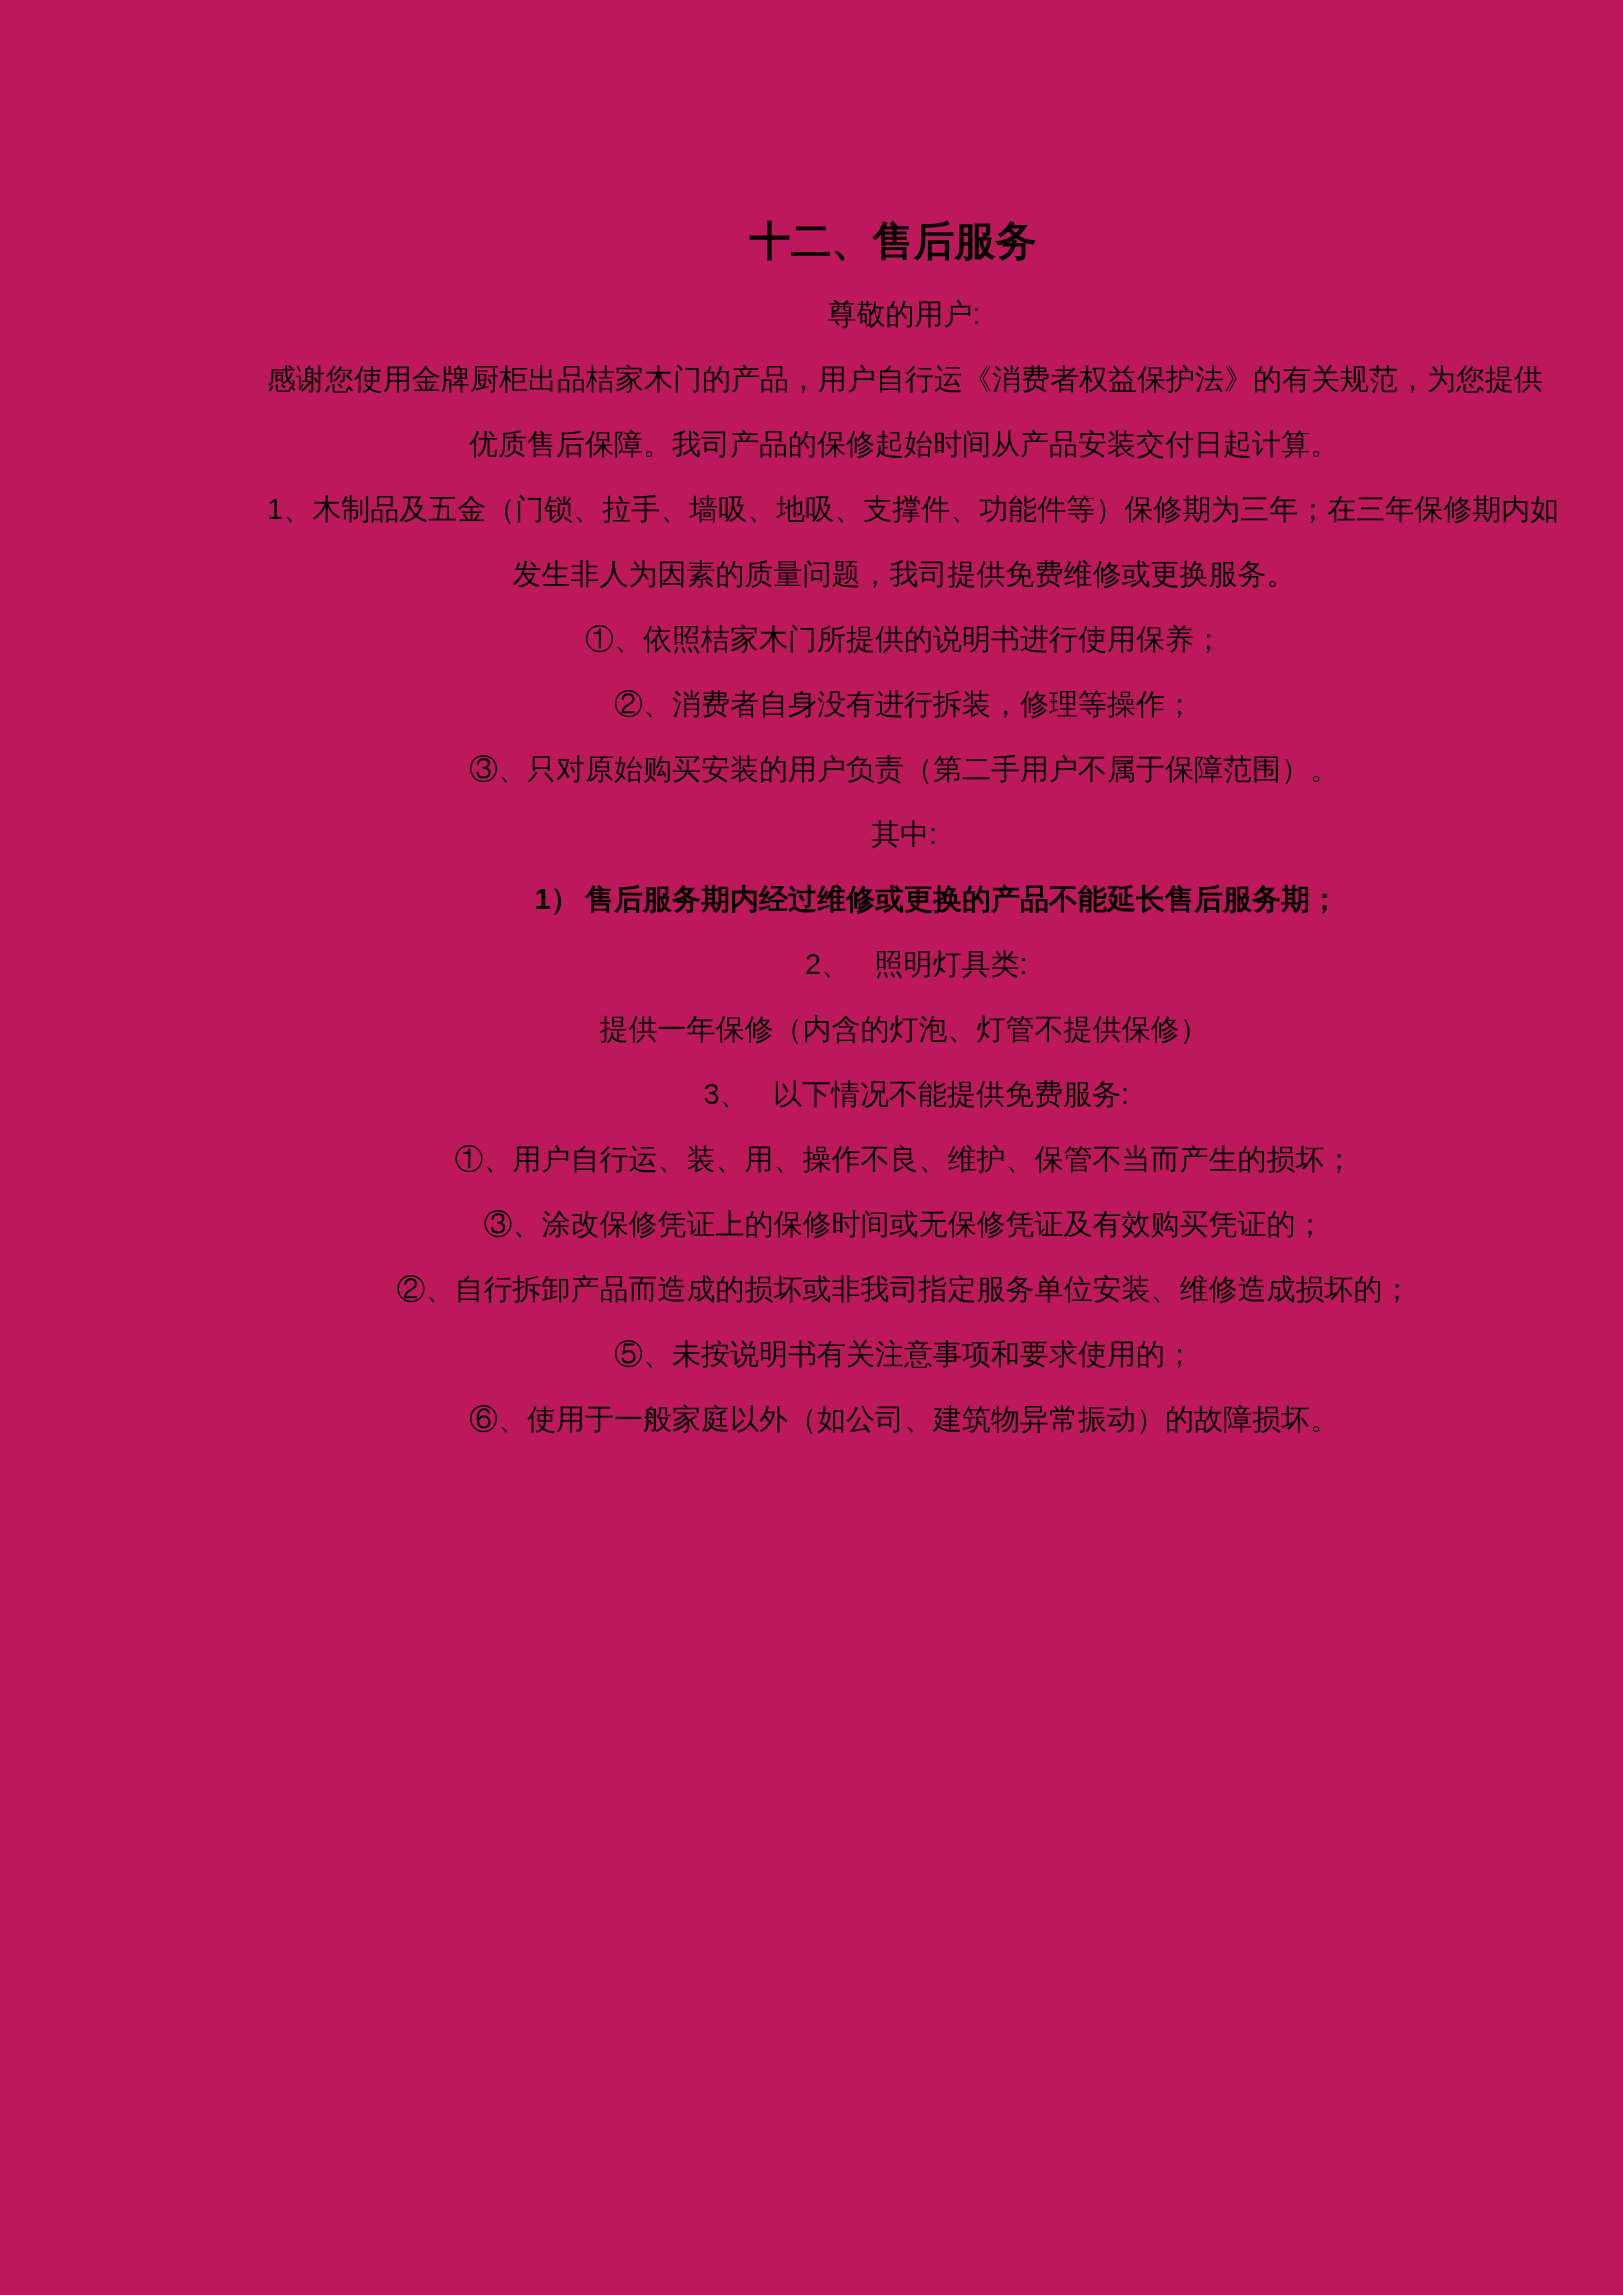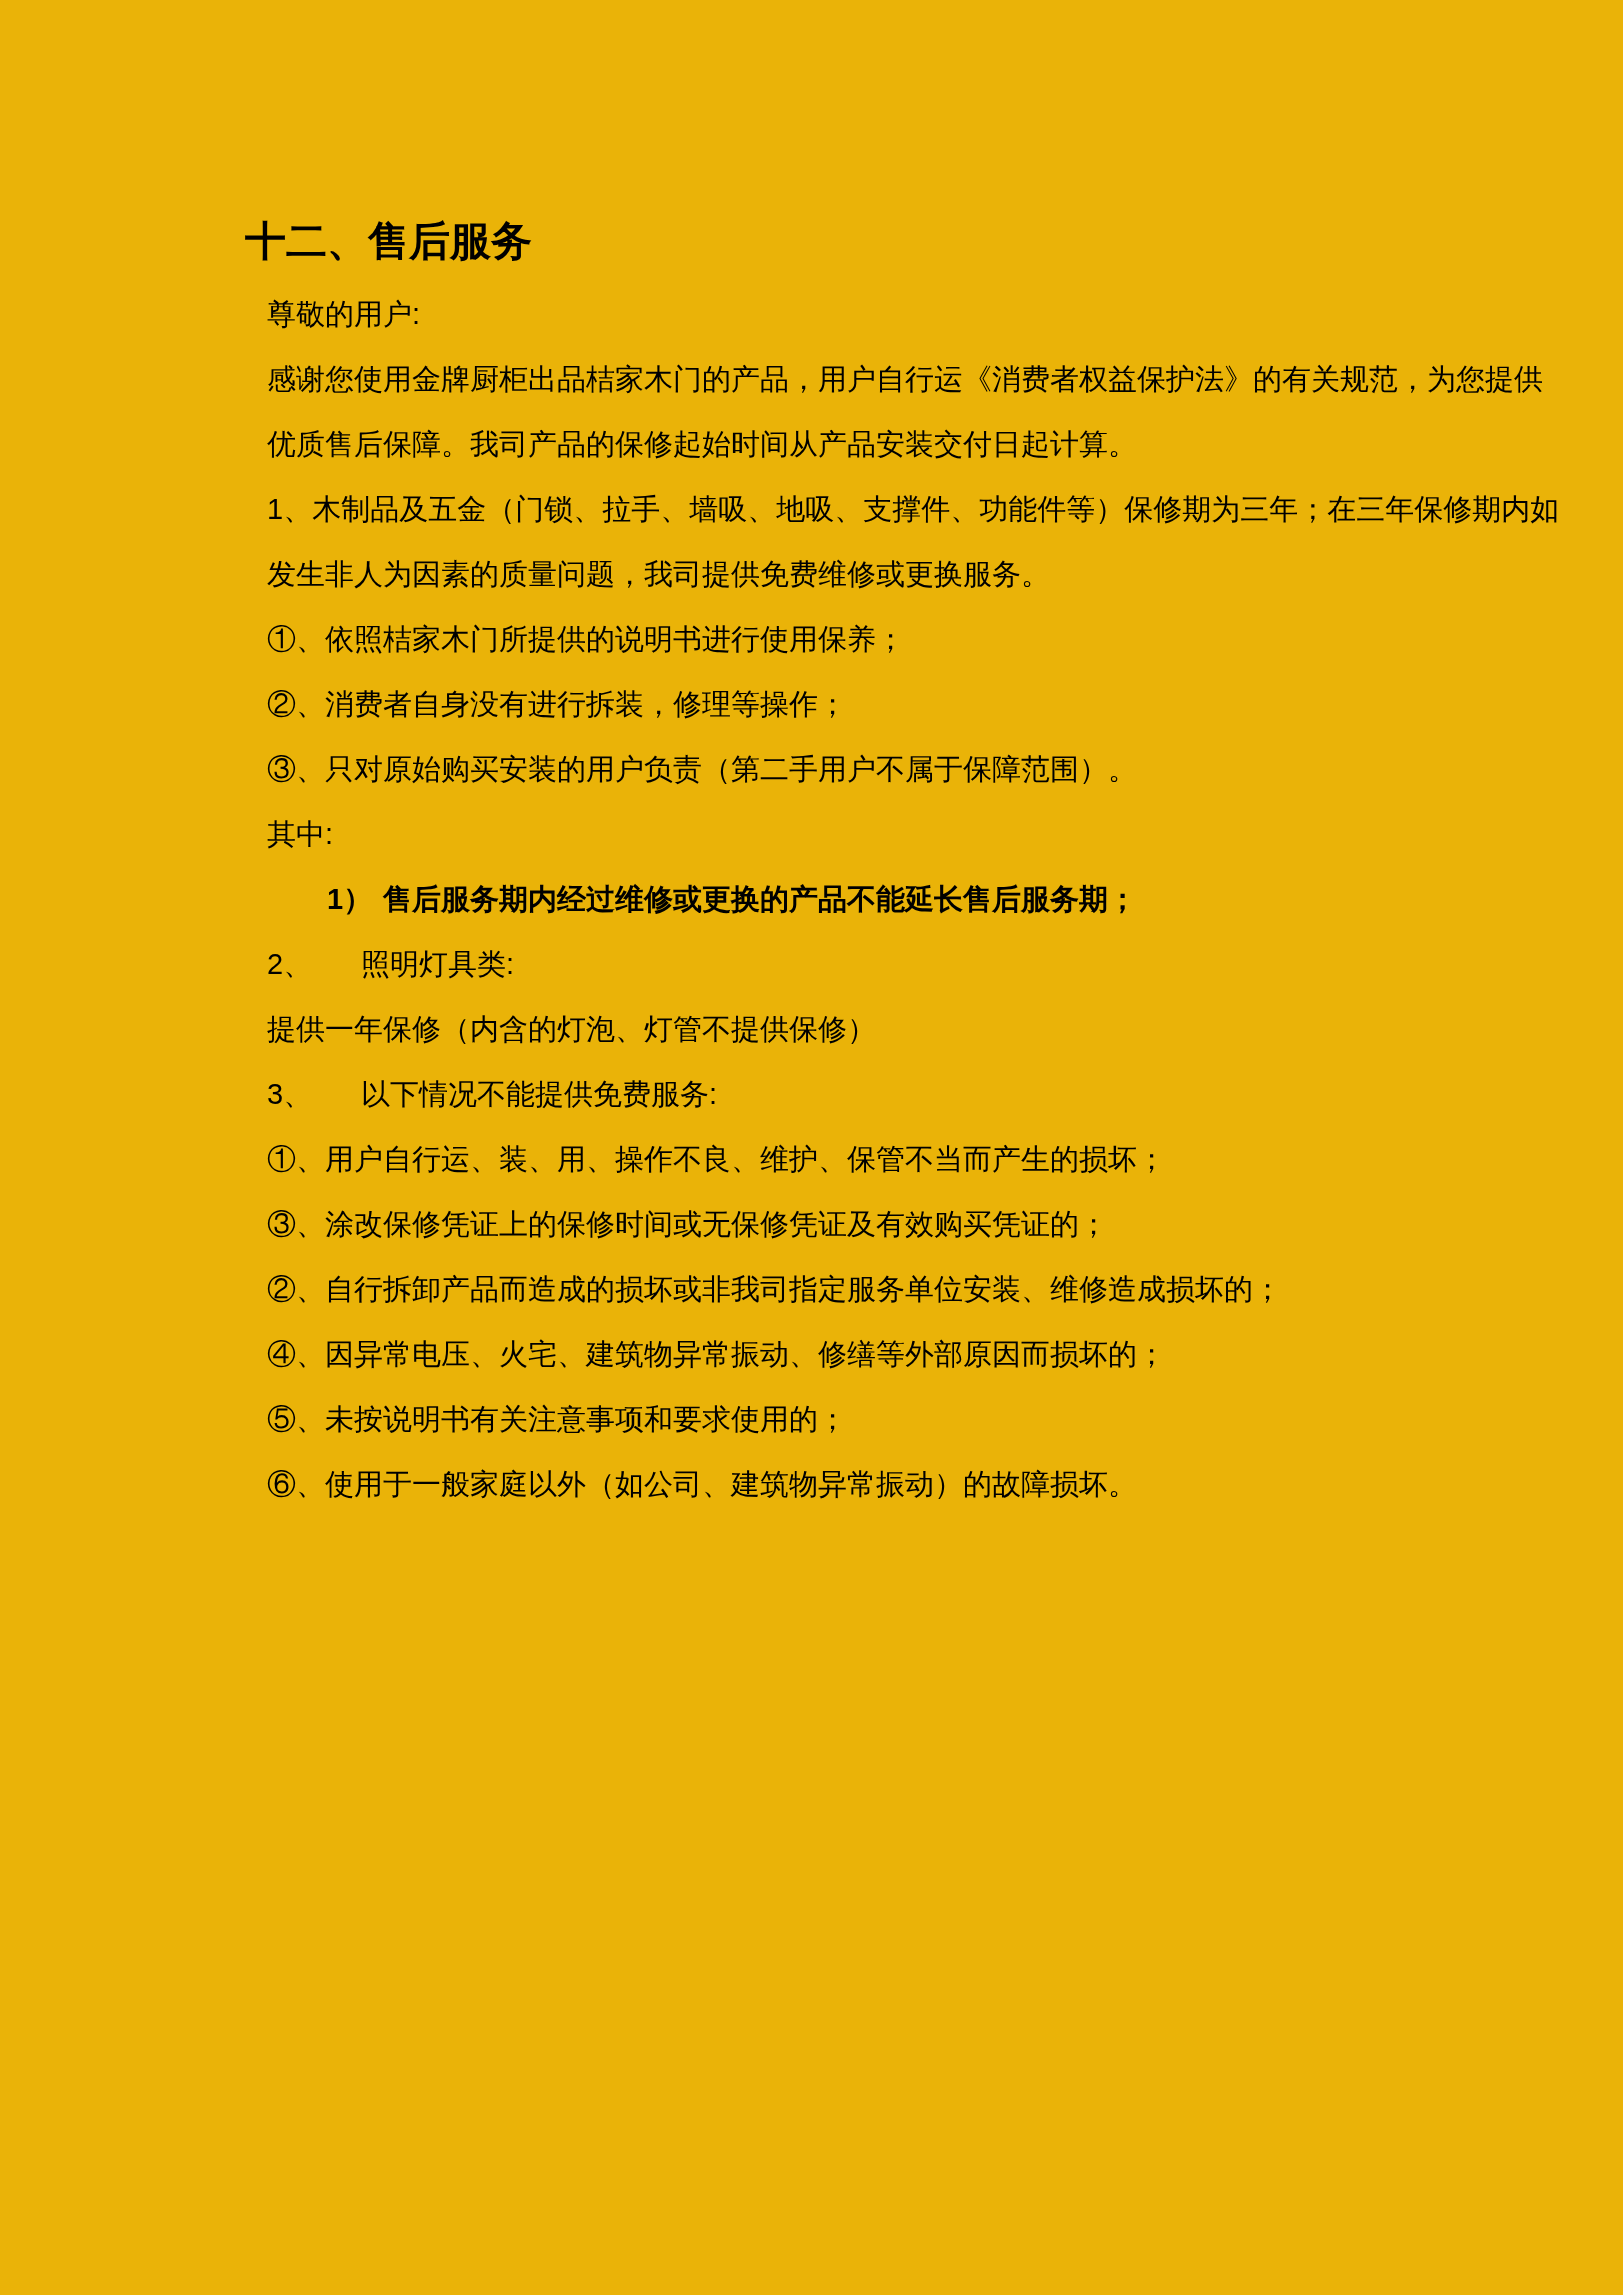--- a/index.html
+++ b/index.html
@@ -10,22 +10,23 @@
   body {
     width: 1623px;
     height: 2295px;
     font-family: "Liberation Sans", sans-serif;
     color: #000000;
   }
   .page {
     position: relative;
     width: 1623px;
     height: 2295px;
-    background: #eab308;
+    background: #be185d;
     overflow: hidden;
+    text-align: center;
   }
   .content {
     position: absolute;
     left: 245px;
     top: 209px;
     width: 1296px;
   }
   .doc-title {
     font-size: 41px;
     font-weight: 700;
@@ -86,19 +87,18 @@
     </div>
     <div class="line">提供一年保修（内含的灯泡、灯管不提供保修）</div>
 
     <div class="line">
       <span class="num-wide">3、</span><span>以下情况不能提供免费服务:</span>
     </div>
 
     <div class="line">①、用户自行运、装、用、操作不良、维护、保管不当而产生的损坏；</div>
     <div class="line">③、涂改保修凭证上的保修时间或无保修凭证及有效购买凭证的；</div>
     <div class="line">②、自行拆卸产品而造成的损坏或非我司指定服务单位安装、维修造成损坏的；</div>
-    <div class="line">④、因异常电压、火宅、建筑物异常振动、修缮等外部原因而损坏的；</div>
     <div class="line">⑤、未按说明书有关注意事项和要求使用的；</div>
     <div class="line">⑥、使用于一般家庭以外（如公司、建筑物异常振动）的故障损坏。</div>
 
   </div>
 </div>
 
 
 </body></html>

